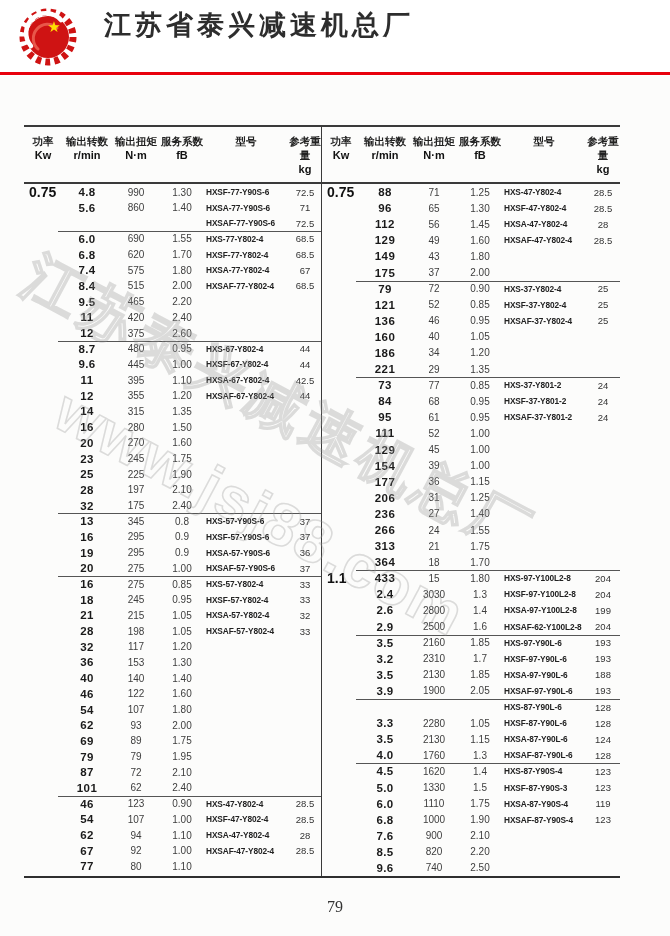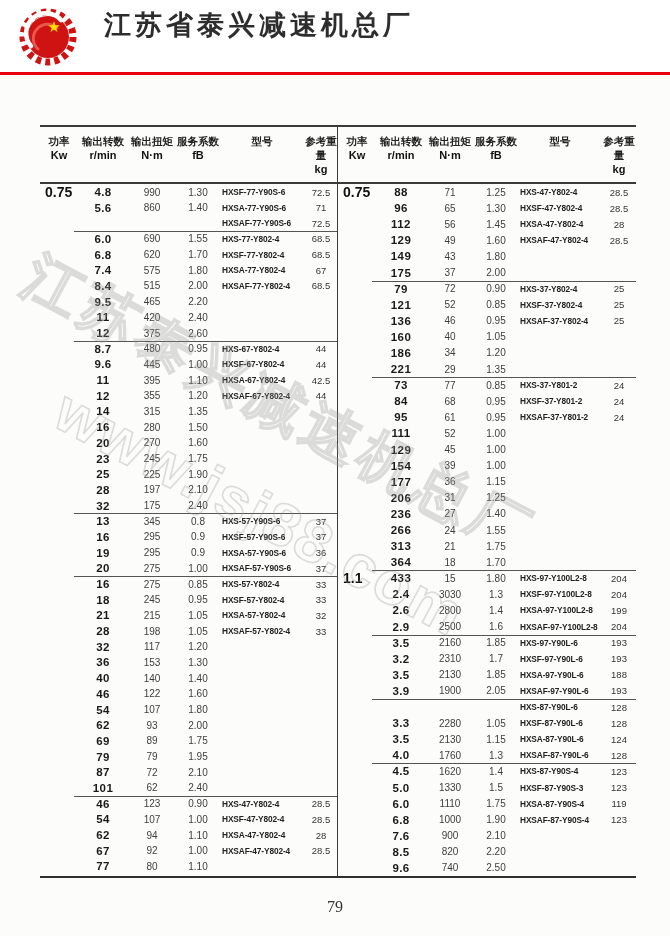--- a/index.html
+++ b/index.html
@@ -17,21 +17,21 @@
 
   
   .wm{position:absolute;font-weight:bold;color:transparent;
       -webkit-text-stroke:1.6px rgba(150,150,150,0.32);
       transform-origin:0 0;white-space:nowrap;pointer-events:none;z-index:3;}
   .wm-cn{left:46px;top:238px;font-size:58px;letter-spacing:5px;transform:rotate(28deg);}
   .wm-en{left:76px;top:376px;font-size:60px;letter-spacing:2px;transform:rotate(28deg);}
 
   
   .table-wrap{
-    position:absolute;top:125px;left:40px;width:596px;
+    position:absolute;top:125px;left:24px;width:596px;
     border-top:2px solid #3a3a3a;border-bottom:2px solid #2f2f2f;
     display:flex;z-index:2;justify-content:flex-end;
   }
   .spec-table{width:298px;box-sizing:border-box;}
   .spec-table.left{border-right:1.5px solid #3a3a3a;}
   .thead{display:grid;grid-template-columns:38px 50px 48px 44px 84px 34px;
          padding:7px 0 5px 0;border-bottom:2px solid #3a3a3a;}
   .th{text-align:center;}
   .th-cn{font-size:10.5px;font-weight:bold;color:#222;line-height:14px;}
   .th-unit{font-size:11px;font-weight:bold;color:#111;line-height:15px;}
@@ -715,21 +715,21 @@
           <div class="c-torque">2800</div>
           <div class="c-fb">1.4</div>
           <div class="c-model">HXSA-97-Y100L2-8</div>
           <div class="c-kg">199</div>
         </div>
         <div class="row">
           <div class="c-power"></div>
           <div class="c-speed">2.9</div>
           <div class="c-torque">2500</div>
           <div class="c-fb">1.6</div>
-          <div class="c-model">HXSAF-97-Y100L2-8</div>
+          <div class="c-model">HXSAF-62-Y100L2-8</div>
           <div class="c-kg">204</div>
         </div>
       </div>
       <div class="group ruled">
         <div class="row">
           <div class="c-power"></div>
           <div class="c-speed">3.5</div>
           <div class="c-torque">2160</div>
           <div class="c-fb">1.85</div>
           <div class="c-model">HXS-97-Y90L-6</div>

